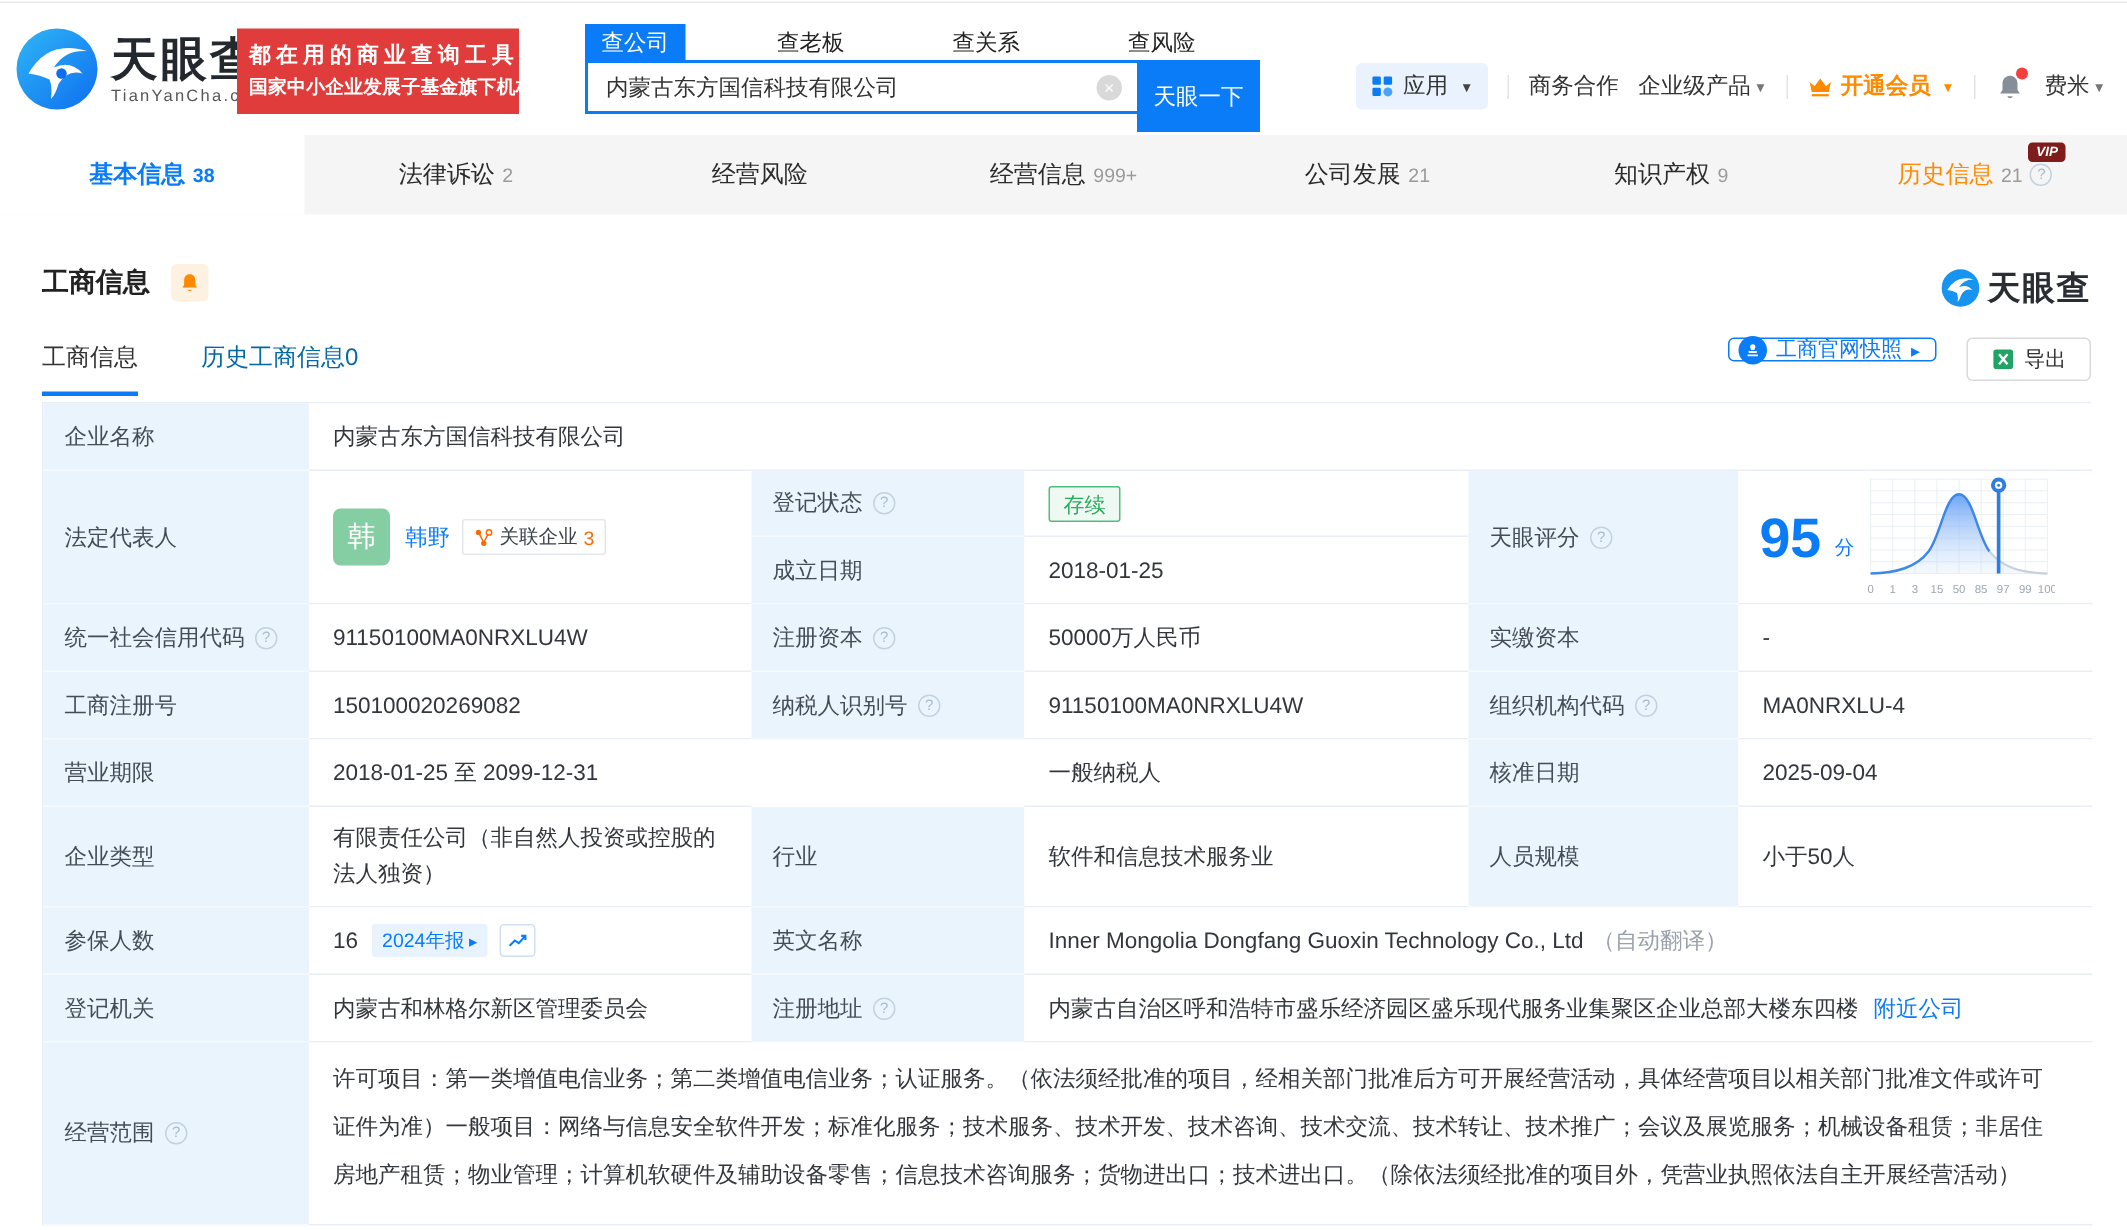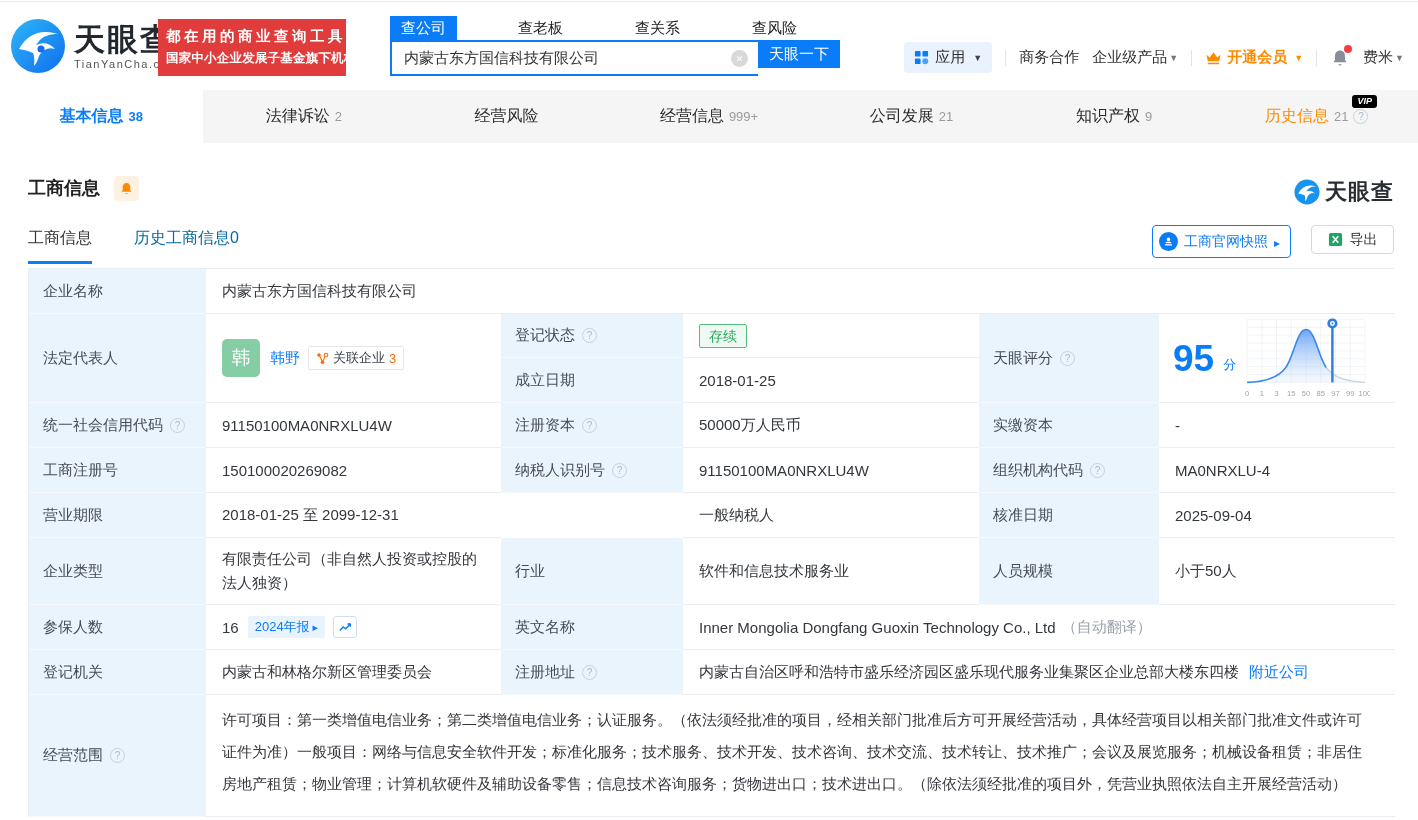--- a/index.html
+++ b/index.html
@@ -21,21 +21,21 @@
   .slogan2 { font-size:12.5px; font-weight:bold; letter-spacing:0.2px; margin-top:4px; white-space:nowrap; }
 
   .search-tabs { position:absolute; left:390px; top:14px; display:flex; align-items:center; font-size:15px;gap:36px; }
   .stab { padding:3px 11px 4px; color:#222; cursor:pointer; }
   .stab.active { background:#0b7cf8; color:#fff; }
   .stab + .stab { margin-left:14px; }
   .search-box { position:absolute; left:390px; top:38px; width:368px; height:36px; border:2px solid #0b7cf8; border-right:none; background:#fff; display:flex; align-items:center; }
   .search-input { flex:1; border:none; outline:none; font-size:15px; color:#333; padding:0 10px 0 12px; font-family:inherit; background:transparent; }
   .clear-ic { width:17px; height:17px; border-radius:50%; background:#d9d9d9; color:#fff; font-size:12px; line-height:17px; text-align:center; margin-right:10px; cursor:pointer; flex:none; }
   .clear-ic::after { content:"✕"; font-size:9px; }
-  .search-btn { position:absolute; left:758px; top:38px; width:82px; height:28px; background:#0b7cf8; color:#fff; border:none; font-size:15px; cursor:pointer; font-family:inherit; }
+  .search-btn { position:absolute; left:758px; top:38px; width:82px; height:48px; background:#0b7cf8; color:#fff; border:none; font-size:15px; cursor:pointer; font-family:inherit; }
 
   .top-nav { position:absolute; right:14px; top:40px; display:flex; align-items:center; gap:13px; font-size:15px; color:#333; }
   .apps-btn { display:flex; align-items:center; gap:6px; background:#e9f2fd; border-radius:4px; padding:6px 10px; cursor:pointer;margin-left:12px; }
   .caret { font-size:9px; color:#777; margin-left:2px; }
   .caret::after { content:"▼"; }
   .caret.blue-c::after { color:#444; }
   .caret.orange-c::after { color:#ff8a00; }
   .vdiv { width:1px; height:16px; background:#e3e3e3; }
   .nav-item { cursor:pointer; display:flex; align-items:center; }
   .vip-link { color:#ff8a00; font-weight:bold; display:flex; align-items:center; gap:5px; cursor:pointer; }
@@ -45,32 +45,32 @@
   
   .main-tabs { position:absolute; left:0; top:90px; width:1418px; height:53px; background:#f5f5f5; display:flex; }
   .mtab { flex:1; display:flex; align-items:center; justify-content:center; font-size:16px; color:#2b2b2b; cursor:pointer; position:relative; }
   .mtab .cnt { font-size:13px; color:#9b9b9b; margin-left:5px; }
   .mtab.active { background:#fff; }
   .mtab.active .lbl-t, .mtab.active .cnt { color:#0b7cf8; font-weight:bold; }
   .mtab.orange .lbl-t { color:#ff8a00; }
   .qicon { width:15px; height:15px; border-radius:50%; border:1px solid #c3d2e0; color:#a9bccd; font-size:10px; line-height:13px; text-align:center; display:inline-block; flex:none; cursor:pointer; }
   .qicon::after { content:"?"; }
   .mtab .qicon { margin-left:5px; }
-  .vip-tag { position:absolute; top:5px; margin-left:96px; background:#000000; color:#fff; font-size:9px; font-weight:bold; font-style:italic; padding:1px 5px 2px; border-radius:3px; }
+  .vip-tag { position:absolute; top:5px; margin-left:96px; background:#7f1d1d; color:#fff; font-size:9px; font-weight:bold; font-style:italic; padding:1px 5px 2px; border-radius:3px; }
 
   
   .sec-title { position:absolute; left:28px; top:176px; font-size:18px; font-weight:bold; color:#222; }
   .monitor-bell { position:absolute; left:114px; top:176px; width:25px; height:25px; background:#fdf1e2; border-radius:4px; display:flex; align-items:center; justify-content:center; cursor:pointer; }
   .watermark { position:absolute; right:24px; top:177px; display:flex; align-items:center; gap:5px; }
   .watermark .wm-text { font-size:22px; font-weight:bold; color:#2a2e34; letter-spacing:1px; }
   .subtabs { position:absolute; left:28px; top:228px; display:flex; gap:42px; font-size:16px; }
   .subtab { color:#333; cursor:pointer; padding-bottom:12px; position:relative; }
   .subtab.active { border-bottom:3px solid #0b7cf8; }
   .subtab.inactive { color:#0369a1; }
-  .btn-snapshot { position:absolute; left:1152px; top:225px; height:33px; border:1px solid #0b7cf8; border-radius:4px; background:#fff; color:#0b7cf8; font-size:14px; display:flex; align-items:center; gap:6px; padding:0 10px 0 6px; cursor:pointer; }
+  .btn-snapshot { position:absolute; left:1152px; top:225px; height:16px; border:1px solid #0b7cf8; border-radius:4px; background:#fff; color:#0b7cf8; font-size:14px; display:flex; align-items:center; gap:6px; padding:0 10px 0 6px; cursor:pointer; }
   .snap-circle { width:19px; height:19px; border-radius:50%; background:#0b7cf8; display:flex; align-items:center; justify-content:center; }
   .btn-snapshot .arr::after { content:"▸"; font-size:12px; }
   .btn-export { position:absolute; left:1311px; top:225px; height:29px; width:83px; border:1px solid #d9d9d9; border-radius:4px; background:#fff; color:#333; font-size:14px; display:flex; align-items:center; justify-content:center; gap:7px; cursor:pointer; }
 
   
   .info-table {
     position:absolute; left:28px; top:268px; width:1366px;
     display:grid;
     grid-template-columns:177px 295px 182px 296px 180px 236px;
     grid-template-rows:45px 44px 45px 45px 45px 45px 67px 45px 45px 122px;

